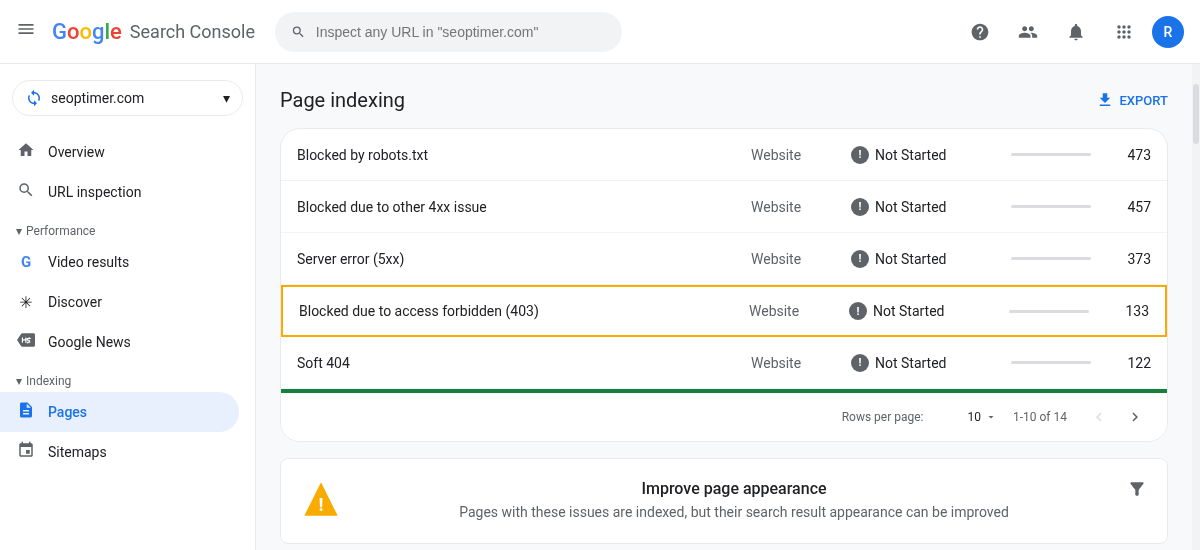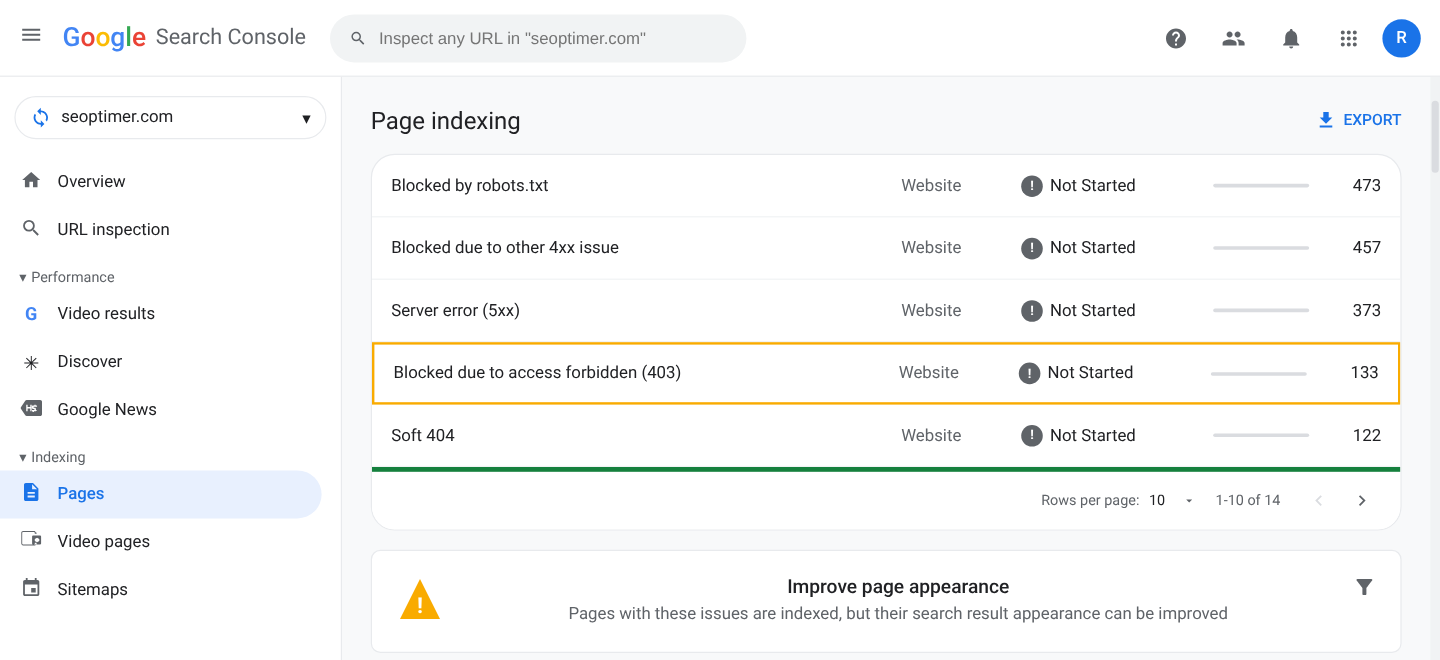--- a/index.html
+++ b/index.html
@@ -24,21 +24,21 @@
     .search-bar input { border: none; background: transparent; font-size: 14px; color: #202124; width: 100%; outline: none; }
     .header-spacer { flex: 1; }
     .header-icons { display: flex; align-items: center; gap: 8px; }
     .icon-btn { width: 40px; height: 40px; border-radius: 50%; display: flex; align-items: center; justify-content: center; cursor: pointer; color: #5f6368; font-size: 18px; }
     .avatar { width: 32px; height: 32px; border-radius: 50%; background: #1a73e8; color: #fff; display: flex; align-items: center; justify-content: center; font-size: 14px; font-weight: 500; cursor: pointer; }
     
     
     .main-layout { display: flex; flex: 1; overflow: hidden; }
     
     
-    .sidebar { width: 285px; background: #fff; border-right: 1px solid #e8eaed; overflow-y: auto; flex-shrink: 0; padding: 8px 0; }
+    .sidebar { width: 256px; background: #fff; border-right: 1px solid #e8eaed; overflow-y: auto; flex-shrink: 0; padding: 8px 0; }
     .property-selector { display: flex; align-items: center; margin: 8px 12px 16px 12px; padding: 8px 12px; border: 1px solid #e8eaed; border-radius: 24px; cursor: pointer; gap: 8px; }
     .property-name { font-size: 14px; color: #202124; flex: 1; }
     .nav-item { display: flex; align-items: center; padding: 0 16px; height: 40px; cursor: pointer; border-radius: 0 20px 20px 0; margin-right: 16px; gap: 12px; color: #202124; font-size: 14px; }
     .nav-item.active { background: #e8f0fe; color: #1a73e8; font-weight: 500; }
     .nav-item .nav-icon { font-size: 18px; color: inherit; width: 20px; text-align: center; }
     .nav-section { padding: 8px 16px 4px; font-size: 12px; color: #5f6368; display: flex; align-items: center; gap: 4px; margin-top: 4px; }
     
     
     .content { flex: 1; overflow-y: auto; padding: 24px; }
     
@@ -55,21 +55,21 @@
     .row-type { width: 100px; font-size: 14px; color: #5f6368; }
     .row-status { display: flex; align-items: center; gap: 6px; width: 160px; }
     .status-icon { width: 18px; height: 18px; border-radius: 50%; background: #5f6368; display: flex; align-items: center; justify-content: center; color: #fff; font-size: 11px; font-weight: 700; flex-shrink: 0; }
     .status-text { font-size: 14px; color: #202124; }
     .row-bar { width: 80px; height: 3px; background: #dadce0; border-radius: 2px; }
     .row-count { width: 60px; text-align: right; font-size: 14px; color: #202124; }
     
     
     .pagination { display: flex; align-items: center; justify-content: flex-end; padding: 8px 16px; gap: 16px; background: #fff; border-top: 4px solid #15803d; }
     .rows-per-page { display: flex; align-items: center; gap: 8px; font-size: 12px; color: #5f6368; }
-    .rows-select { display: flex; align-items: center; gap: 14px; font-size: 12px; color: #202124; cursor: pointer; }
+    .rows-select { display: flex; align-items: center; gap: 4px; font-size: 12px; color: #202124; cursor: pointer; margin-left: 36px; }
     .page-info { font-size: 12px; color: #5f6368; }
     .page-nav { display: flex; gap: 4px; }
     .page-nav-btn { width: 32px; height: 32px; border-radius: 50%; display: flex; align-items: center; justify-content: center; cursor: pointer; color: #5f6368; font-size: 16px; }
     .page-nav-btn.disabled { color: #dadce0; cursor: default; }
     
     
     .improve-section { background: #fff; border-radius: 8px; border: 1px solid #e8eaed; padding: 20px; display: flex; align-items: flex-start; gap: 16px; }
     .improve-icon { width: 40px; height: 40px; flex-shrink: 0; }
     .improve-content { flex: 1; text-align: center; }
     .improve-title { font-size: 16px; font-weight: 500; color: #202124; margin-bottom: 4px; }
@@ -189,28 +189,20 @@
         <span>▾</span>
         <span>Indexing</span>
       </div>
       <div class="nav-item active">
         <span class="nav-icon">
           <svg width="18" height="18" viewBox="0 0 24 24" fill="#1a73e8">
               <path d="M14 2H6c-1.1 0-2 .9-2 2v16c0 1.1.89 2 1.99 2H18c1.1 0 2-.9 2-2V8l-6-6zm2 16H8v-2h8v2zm0-4H8v-2h8v2zm-3-5V3.5L18.5 9H13z"></path>
             </svg>
         </span>
         <span>Pages</span>
-      </div>
-      <div class="nav-item">
-        <span class="nav-icon">
-          <svg width="18" height="18" viewBox="0 0 24 24" fill="#5f6368">
-              <path d="M18 4v1h-2V4c0-.55-.45-1-1-1H3c-.55 0-1 .45-1 1v12c0 .55.45 1 1 1h12c.55 0 1-.45 1-1v-1h2v1c0 1.1-.9 2-2 2H3c-1.1 0-2-.9-2-2V4c0-1.1.9-2 2-2h12c1.1 0 1.72.62 1.72 1.38L18 4zM22 7H14c-.55 0-1 .45-1 1v8c0 .55.45 1 1 1h8c.55 0 1-.45 1-1V8c0-.55-.45-1-1-1zm-3.5 7.5L16 13v-2l2.5-1.5L21 11v2l-2.5 1.5z"></path>
-            </svg>
-        </span>
-        <span>Video pages</span>
       </div>
       <div class="nav-item">
         <span class="nav-icon">
           <svg width="18" height="18" viewBox="0 0 24 24" fill="#5f6368">
               <path d="M17 12h-5v5h5v-5zM16 1v2H8V1H6v2H5c-1.11 0-1.99.9-1.99 2L3 19c0 1.1.89 2 2 2h14c1.1 0 2-.9 2-2V5c0-1.1-.9-2-2-2h-1V1h-2zm3 18H5V8h14v11z"></path>
             </svg>
         </span>
         <span>Sitemaps</span>
       </div>
     </div>

